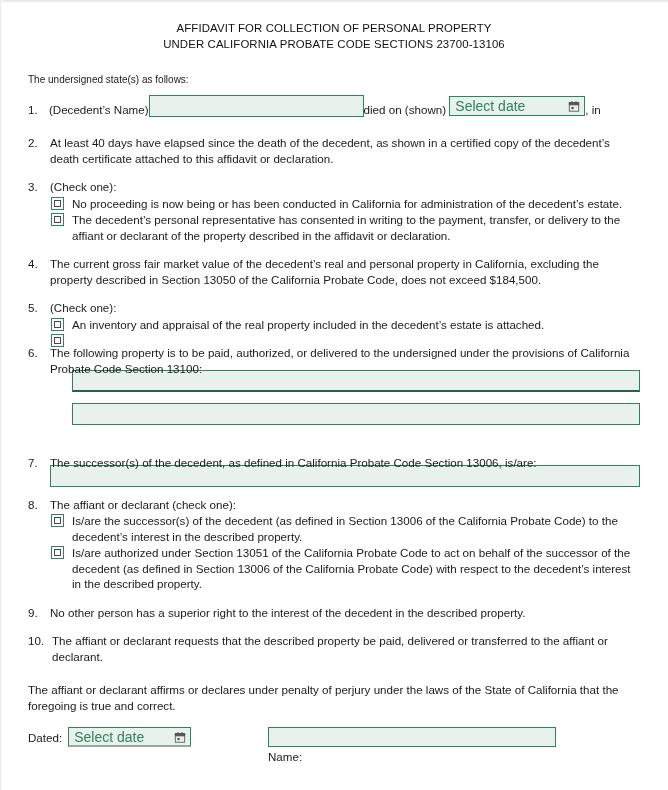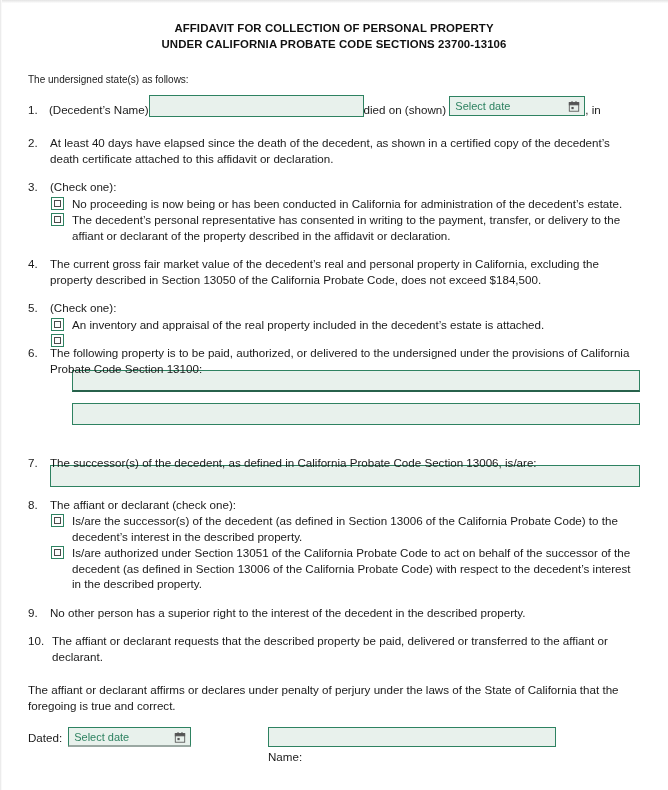--- a/index.html
+++ b/index.html
@@ -45,21 +45,21 @@
     padding: 0 28px;
     box-sizing: border-box;
   }
 
   .title-block {
     text-align: center;
     margin-top: 20px;
   }
   .title-line {
     font-size: 11.4px;
-    font-weight: bold;
+    font-weight: normal;
     letter-spacing: 0.01em;
     line-height: 16px;
     color: #111;
   }
 
   .intro {
     margin-top: 20px;
     font-size: 10px;
     line-height: 15px;
   }
@@ -124,21 +124,21 @@
     border: 1px solid #2e8261;
     box-sizing: border-box;
     width: 136px;
     height: 20px;
     line-height: 18px;
   }
   .datefld .ph {
     position: absolute;
     left: 5px;
     top: 0;
-    font-size: 11px;
+    font-size: 14px;
     line-height: 19px;
     color: #2e8261;
     white-space: nowrap;
   }
   .datefld .cal {
     position: absolute;
     right: 4px;
     top: 3px;
     width: 12px;
     height: 13px;

